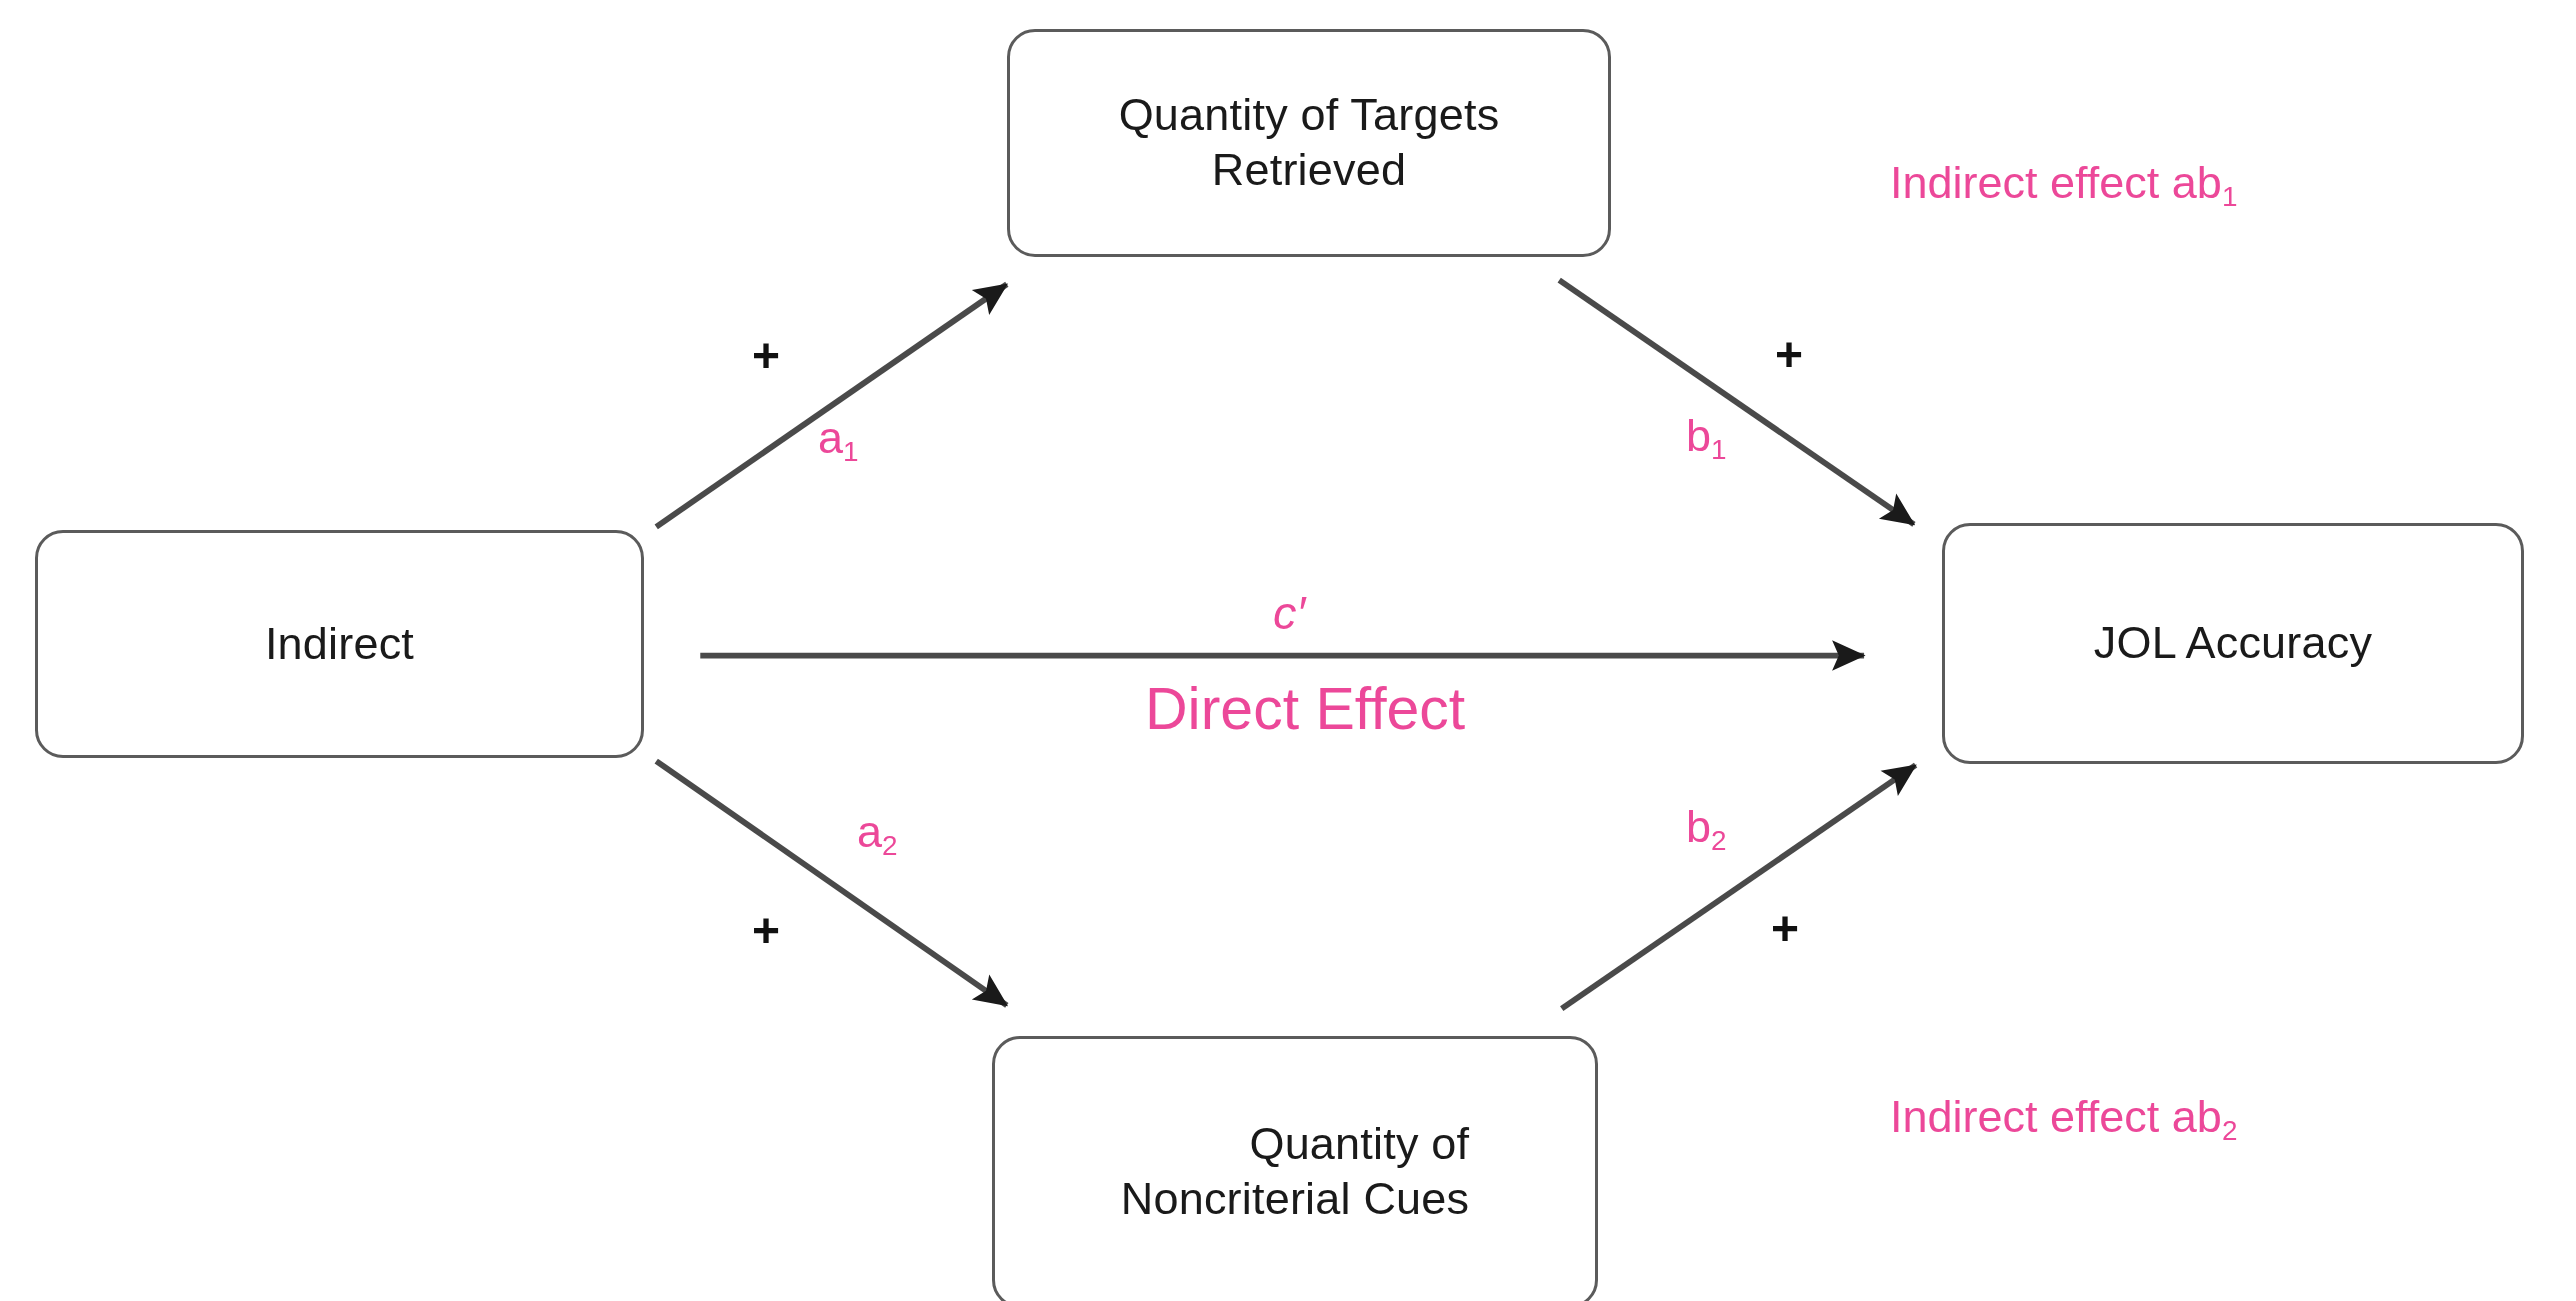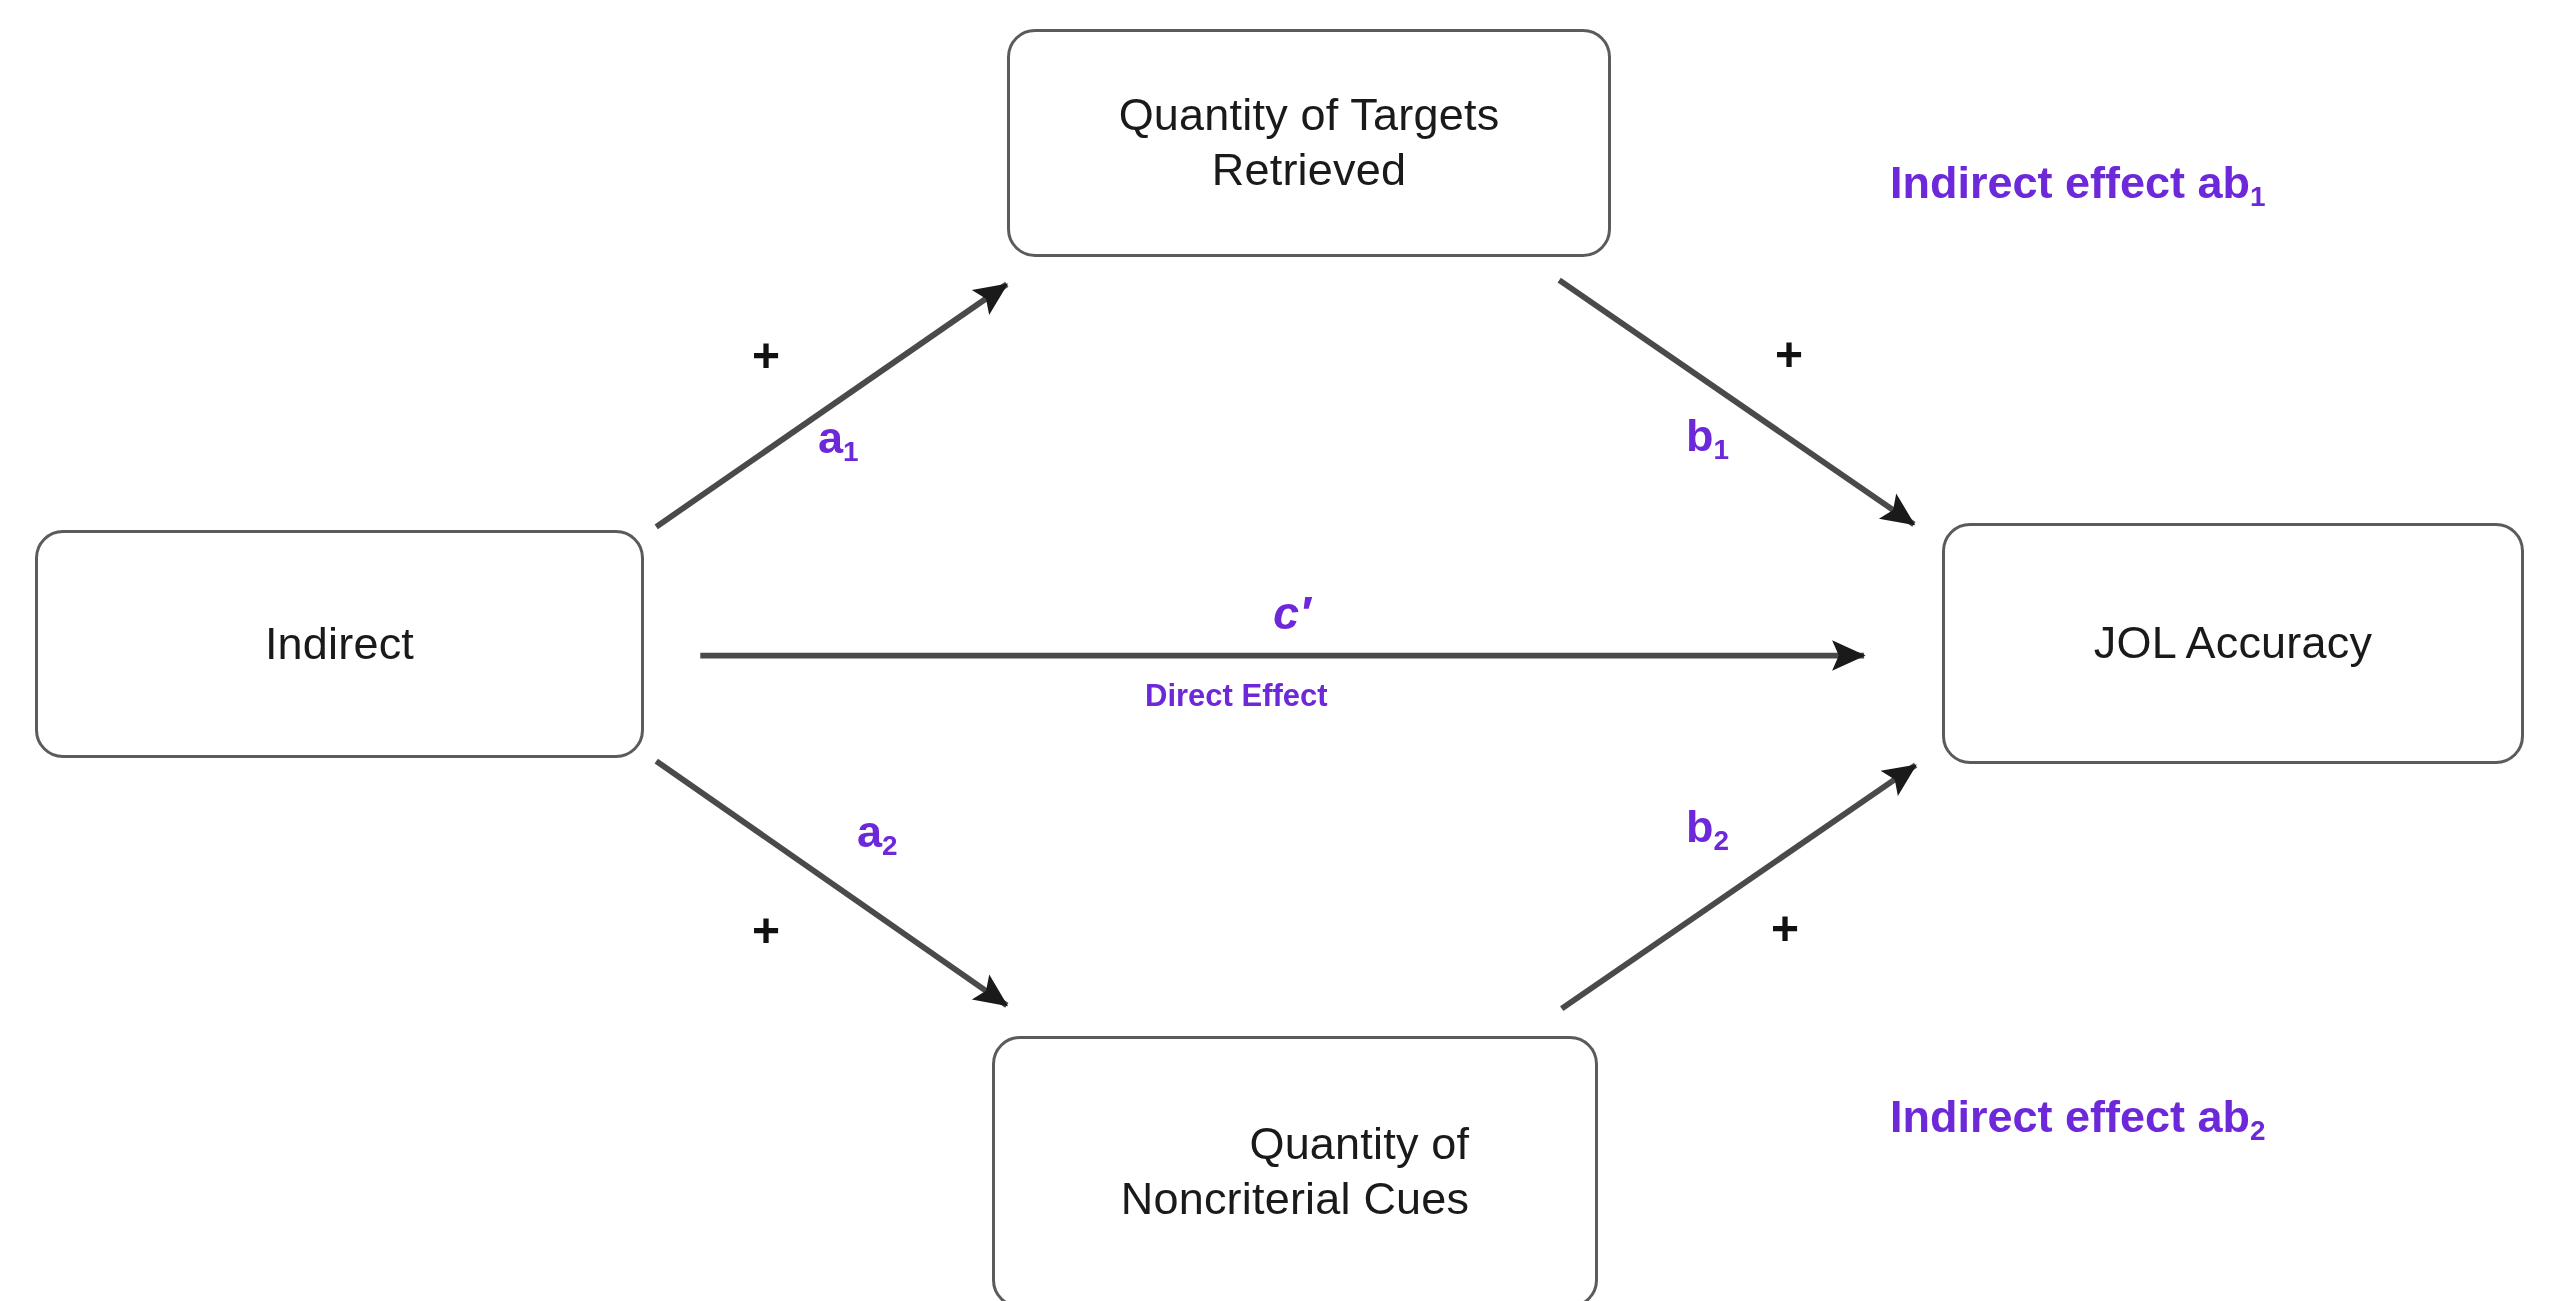--- a/index.html
+++ b/index.html
@@ -40,45 +40,44 @@
     position: absolute;
     left: 0;
     top: 0;
     width: 2576px;
     height: 1302px;
     pointer-events: none;
   }
 
   .lbl {
     position: absolute;
-    color: #6d28d9;
+    color: #ec4899;
     font-size: 45px;
     line-height: 1;
     white-space: nowrap;
-    font-weight: bold;
   }
   .lbl sub {
     font-size: 0.62em;
     line-height: 0;
     vertical-align: -0.28em;
   }
   .plus {
     position: absolute;
     color: #111111;
     font-size: 48px;
     line-height: 1;
     font-weight: 600;
   }
 
   #lbl-a1       { left: 818px;  top: 415px; }
   #plus-a1      { left: 752px;  top: 332px; }
   #lbl-b1       { left: 1686px; top: 413px; }
   #plus-b1      { left: 1775px; top: 331px; }
   #lbl-cprime   { left: 1273px; top: 589px; font-style: italic; font-size: 47px; }
-  #lbl-direct   { left: 1145px; top: 680px; font-size: 31px; }
+  #lbl-direct   { left: 1145px; top: 680px; font-size: 59px; }
   #lbl-a2       { left: 857px; top: 809px; }
   #plus-a2      { left: 752px;  top: 907px; }
   #lbl-b2       { left: 1686px; top: 804px; }
   #plus-b2      { left: 1771px; top: 905px; }
   #lbl-ind1     { left: 1890px; top: 160px; }
   #lbl-ind2     { left: 1890px; top: 1094px; }
 </style>
 </head>
 <body>
 

